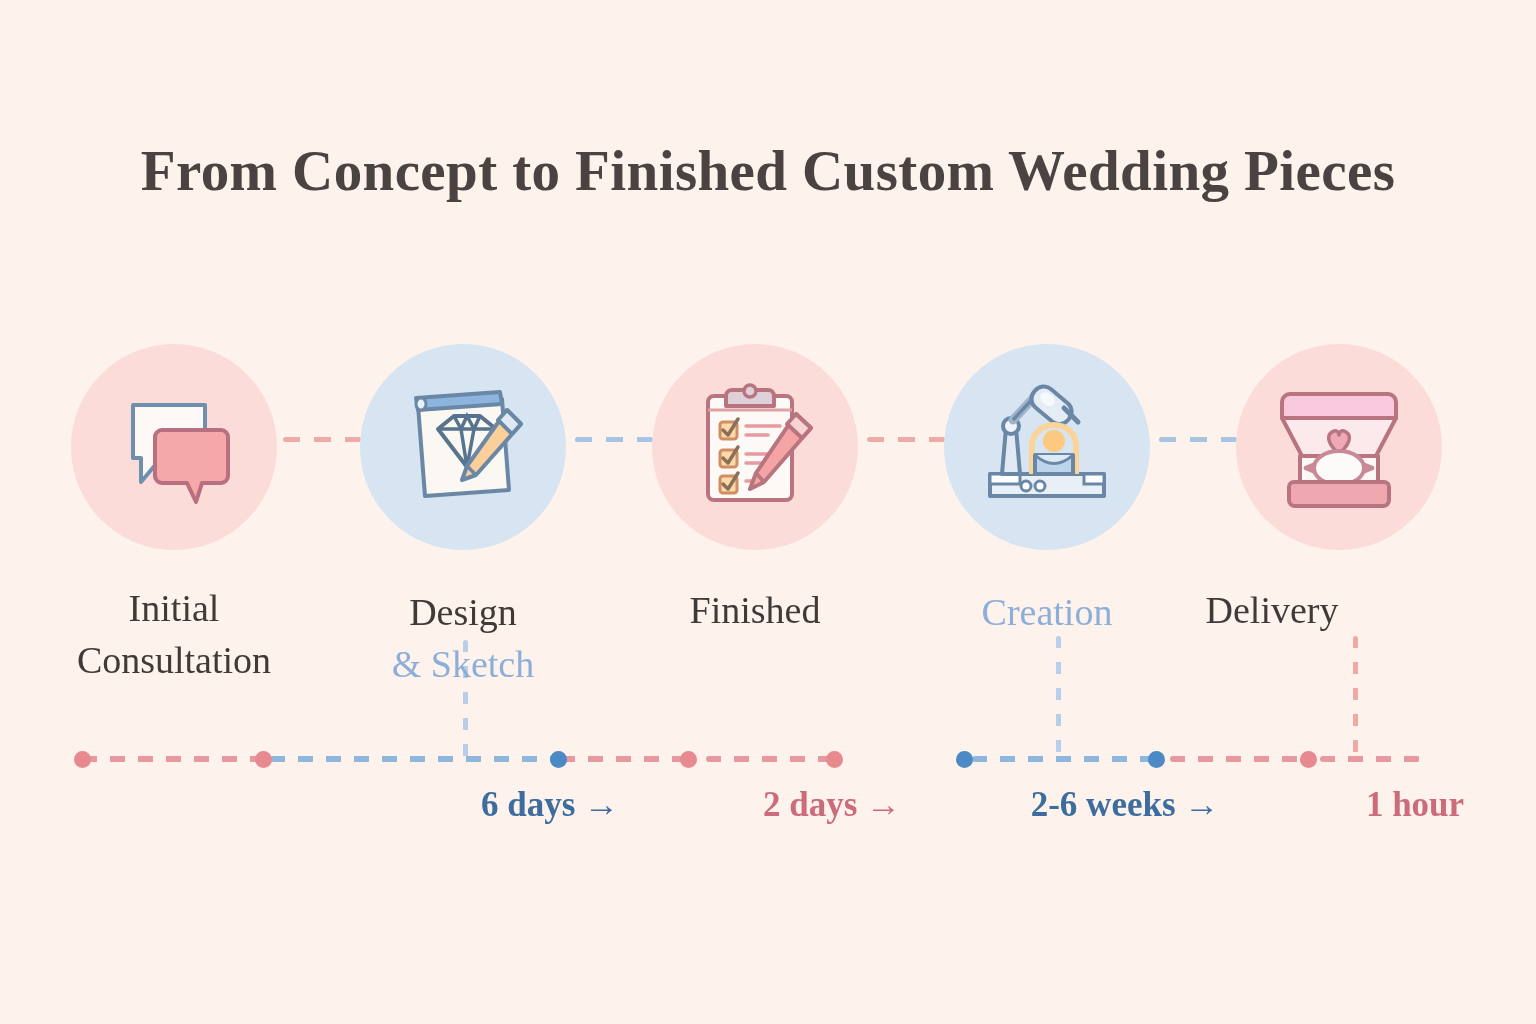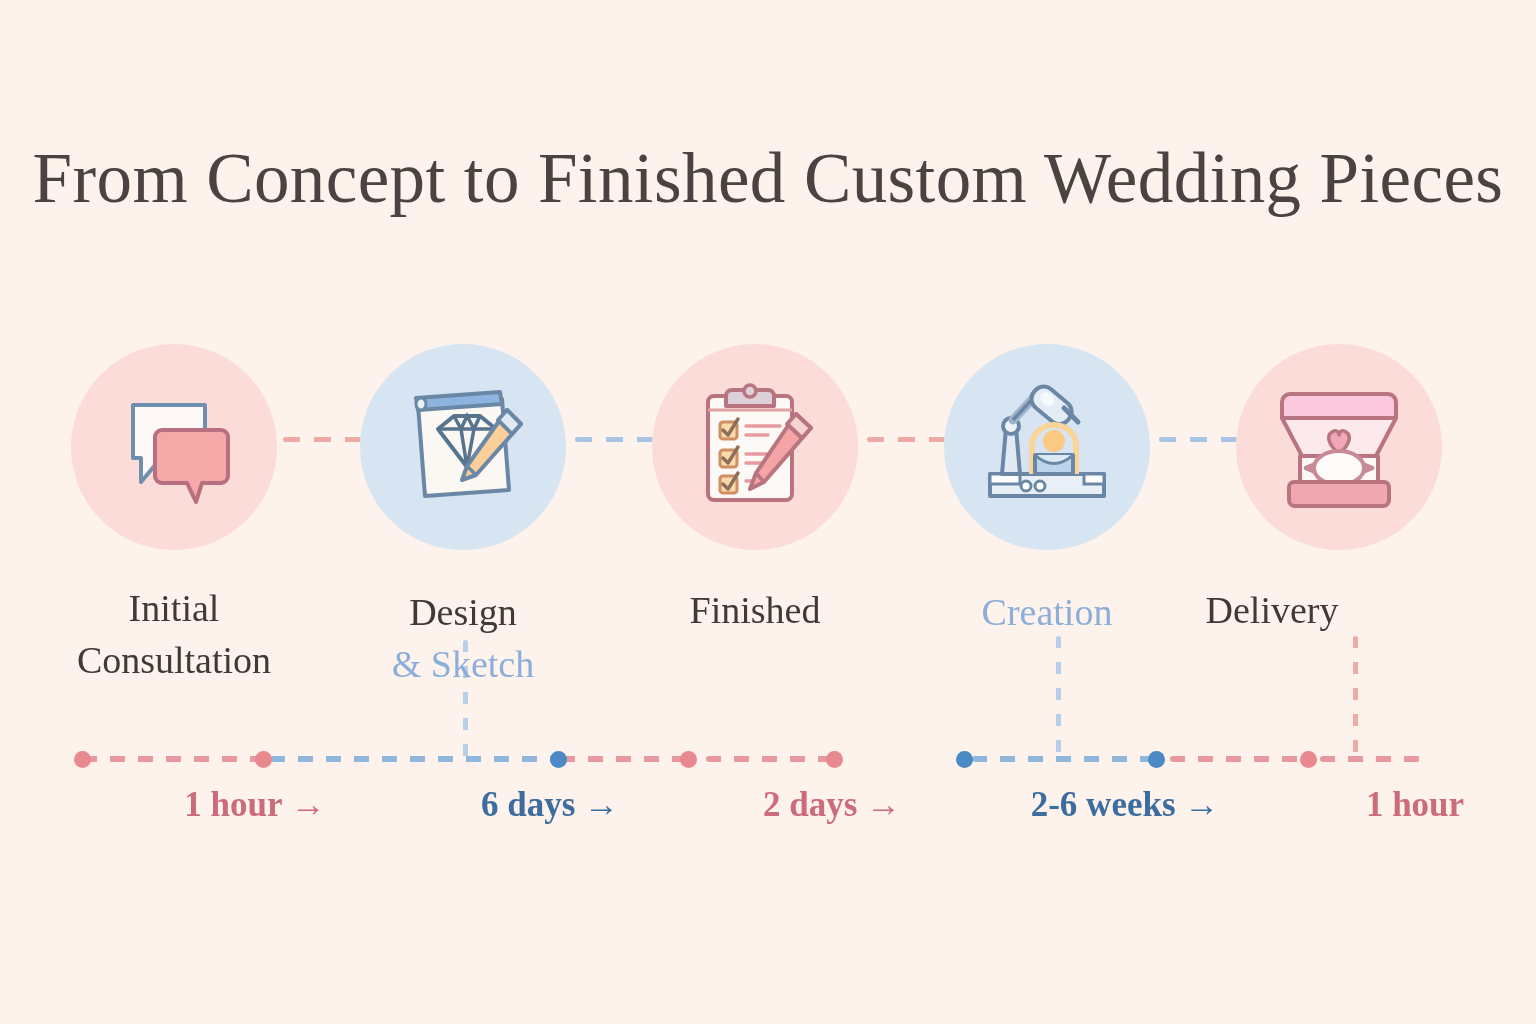--- a/index.html
+++ b/index.html
@@ -16,22 +16,22 @@
   }
 
   
   .title {
     position: absolute;
     top: 138px;
     left: 0;
     width: 1536px;
     text-align: center;
     font-family: "Liberation Serif", "DejaVu Serif", serif;
-    font-size: 71px;
-    font-weight: 400;
+    font-size: 57px;
+    font-weight: 700;
     color: #4a4341;
     letter-spacing: 0.4px;
     white-space: nowrap;
   }
 
   
   .stages {
     position: absolute;
     top: 332px;
     left: 60px;
@@ -328,18 +328,17 @@
   <div class="node pink" style="left:195px;"></div>
   <div class="node blue" style="left:490px;"></div>
   <div class="node pink" style="left:620px;"></div>
   <div class="node pink" style="left:766px;"></div>
   <div class="node blue" style="left:896px;"></div>
   <div class="node blue" style="left:1088px;"></div>
   <div class="node pink" style="left:1240px;"></div>
 </div>
 
 <div class="durations">
-  <div class="dur pink d0">1 hour →</div>
   <div class="dur blue d1">6 days →</div>
   <div class="dur pink d2">2 days →</div>
   <div class="dur blue d3">2-6 weeks →</div>
   <div class="dur pink d4">1 hour</div>
 </div>
 
 </body></html>

